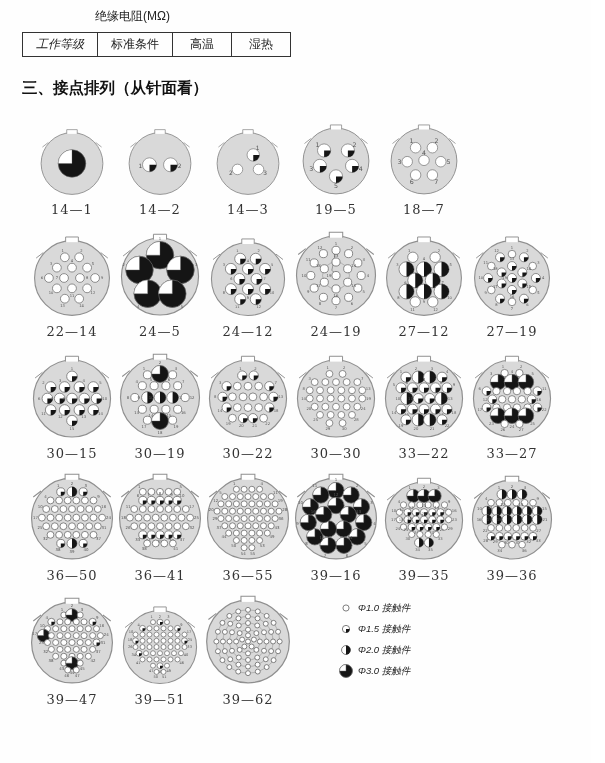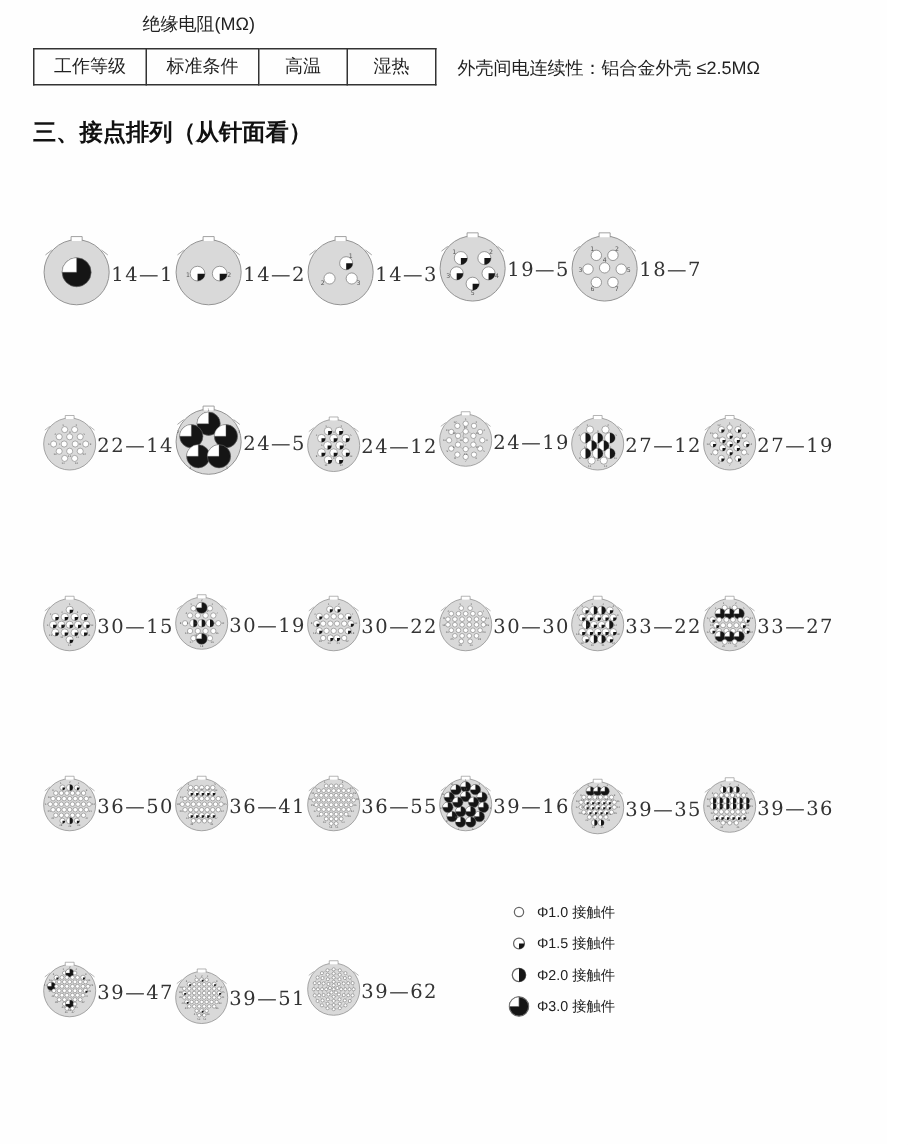--- a/index.html
+++ b/index.html
@@ -2,52 +2,51 @@
 <html><head>
 <meta charset="utf-8">
 <style>
   html,body{margin:0;padding:0;background:#fff;}
   .page{width:591px;height:763px;background:#fefefe;overflow:hidden;position:relative;
         font-family:"Liberation Sans","DejaVu Sans",sans-serif;color:#222;}
   .toplabel{margin:8px 0 0 95px;font-size:12px;color:#222;}
   .inforow{display:flex;align-items:flex-start;margin:7px 0 0 22px;}
   table.itable{border-collapse:collapse;border:1.5px solid #222;}
   table.itable td{border:1px solid #333;font-size:12px;text-align:center;padding:3px 0;color:#222;}
-  td.c0{width:74px;} td.c1{width:74px;} td.c2{width:58px;} td.c3{width:58px;}
+  td.c0{width:74px;font-style:italic;} td.c1{width:74px;} td.c2{width:58px;} td.c3{width:58px;}
   .sidenote{margin:5px 0 0 14px;font-size:12px;color:#222;}
   .sectitle{font-size:15.5px;font-weight:bold;margin:21px 0 0 22px;color:#111;font-family:Liberation Mono, monospace;}
   #grid{margin:14px 0 0 28px;}
   .row{display:flex;align-items:flex-end;margin-bottom:4px;height:118px;}
   .row.first{height:104px;}
   .row.last{margin-top:6px;}
-  .cell{width:88px;display:flex;align-items:center;justify-content:flex-end;}
+  .cell{width:88px;display:flex;flex-direction:column;align-items:center;justify-content:flex-end;}
   .clabel{font-family:"DejaVu Serif","Liberation Serif",serif;font-size:13px;color:#333;
           margin-top:3px;letter-spacing:1px;white-space:nowrap;}
-  #legend{display:none;align-self:flex-start;margin:12px 0 0 46px;}
+  #legend{display:none;align-self:flex-start;margin:12px 0 0 46px;font-style:italic;}
   .lrow{display:flex;align-items:center;margin-bottom:7px;font-size:9.5px;color:#222;white-space:nowrap;}
   .licon{width:15px;display:inline-flex;justify-content:center;align-items:center;margin-right:5px;}
 </style>
 </head>
 <body>
 
 <div class="page">
   <div class="toplabel">绝缘电阻(MΩ)</div>
 
   <div class="inforow">
     <table class="itable">
       <tbody>
           <tr>
         <td class="c0">工作等级</td>
         <td class="c1">标准条件</td>
         <td class="c2">高温</td>
         <td class="c3">湿热</td>
       </tr>
     </tbody>
       </table>
-    <div class="sidenote">外壳间电连续性：铝合金外壳 ≤2.5MΩ</div>
   </div>
 
   <div class="sectitle">三、接点排列（从针面看）</div>
 
   <div id="grid">
       <div class="row first">
         <div class="cell">
           <svg width="66" height="71" viewBox="-50 -54 100 108">
             <path d="M-36,-32 L-45,-25 M36,-32 L45,-25" stroke="#8f8f8f" stroke-width="1.2" fill="none"></path>
             <circle cx="0" cy="0" r="47" fill="#d9d9d9" stroke="#8f8f8f" stroke-width="1.4"></circle>

